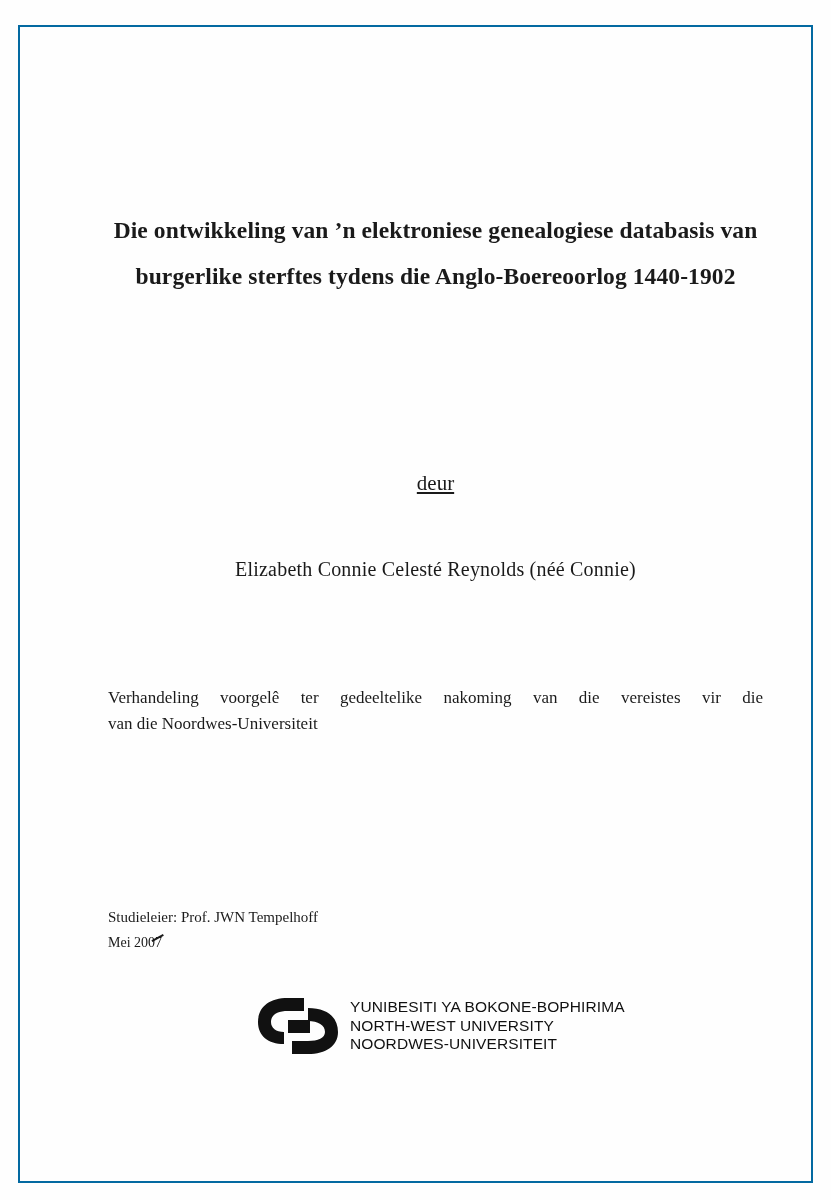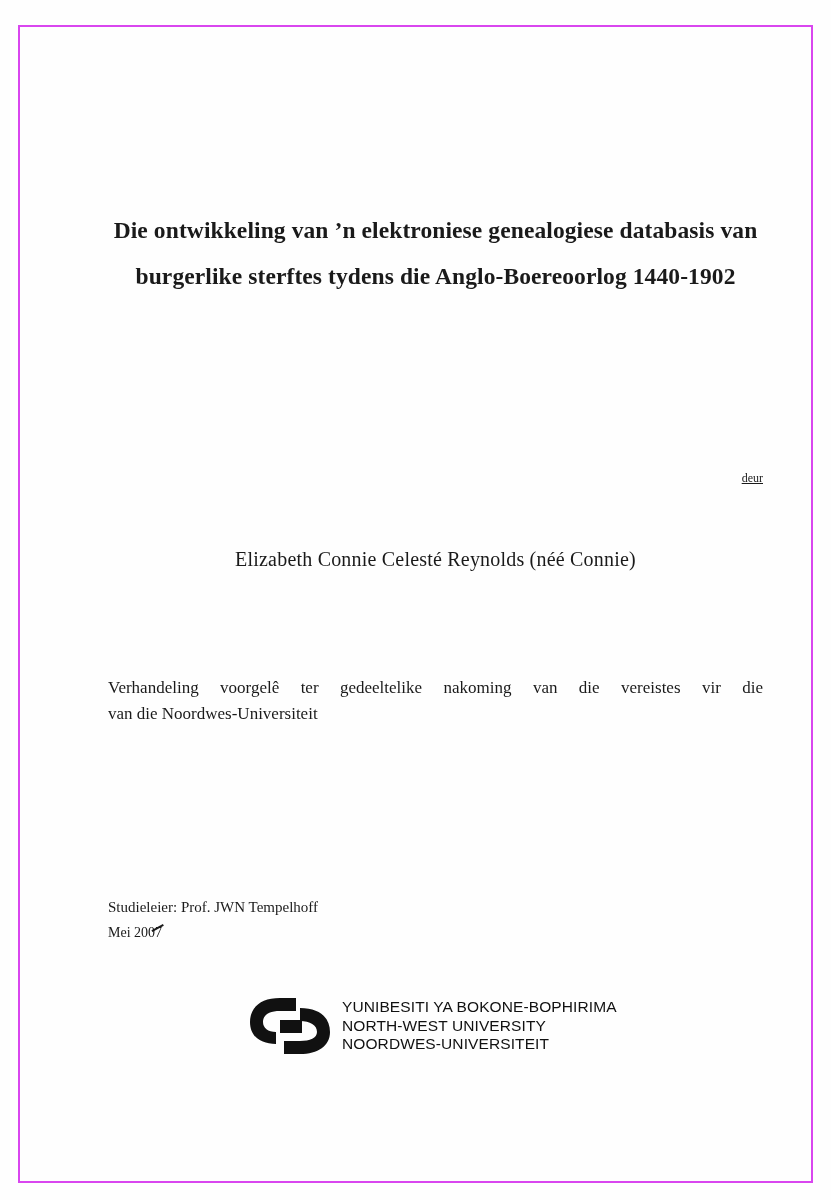--- a/index.html
+++ b/index.html
@@ -21,21 +21,21 @@
     background: #fefefe;
     box-sizing: border-box;
   }
   
   .scan-frame {
     position: absolute;
     left: 18px;
     top: 25px;
     width: 795px;
     height: 1158px;
-    border: 2px solid #d946ef;
+    border: 2px solid #0369a1;
     box-sizing: border-box;
     background: #fefefe;
   }
   .content {
     position: absolute;
     left: 88px;
     top: 180px;
     width: 655px;
     height: 900px;
   }
@@ -45,22 +45,22 @@
     text-align: center;
     letter-spacing: 0.1px;
     margin: 0;
     padding: 0 4px;
   }
   .title .line2 {
     display: block;
   }
   .byline-label {
     margin-top: 172px;
-    text-align: right;
-    font-size: 12px;
+    text-align: center;
+    font-size: 21px;
     text-decoration: underline;
   }
   .author {
     margin-top: 62px;
     text-align: center;
     font-size: 20px;
     letter-spacing: 0.2px;
   }
   .statement {
     margin-top: 104px;
@@ -97,21 +97,21 @@
     right: -2px;
     top: 7px;
     width: 13px;
     height: 1.5px;
     background: #1a1a1a;
     transform: rotate(-28deg);
   }
   
   .logo-block {
     position: absolute;
-    left: 224px;
+    left: 232px;
     top: 965px;
     display: flex;
     align-items: center;
   }
   .logo-mark {
     width: 92px;
     height: 68px;
     position: relative;
     flex: none;
   }

